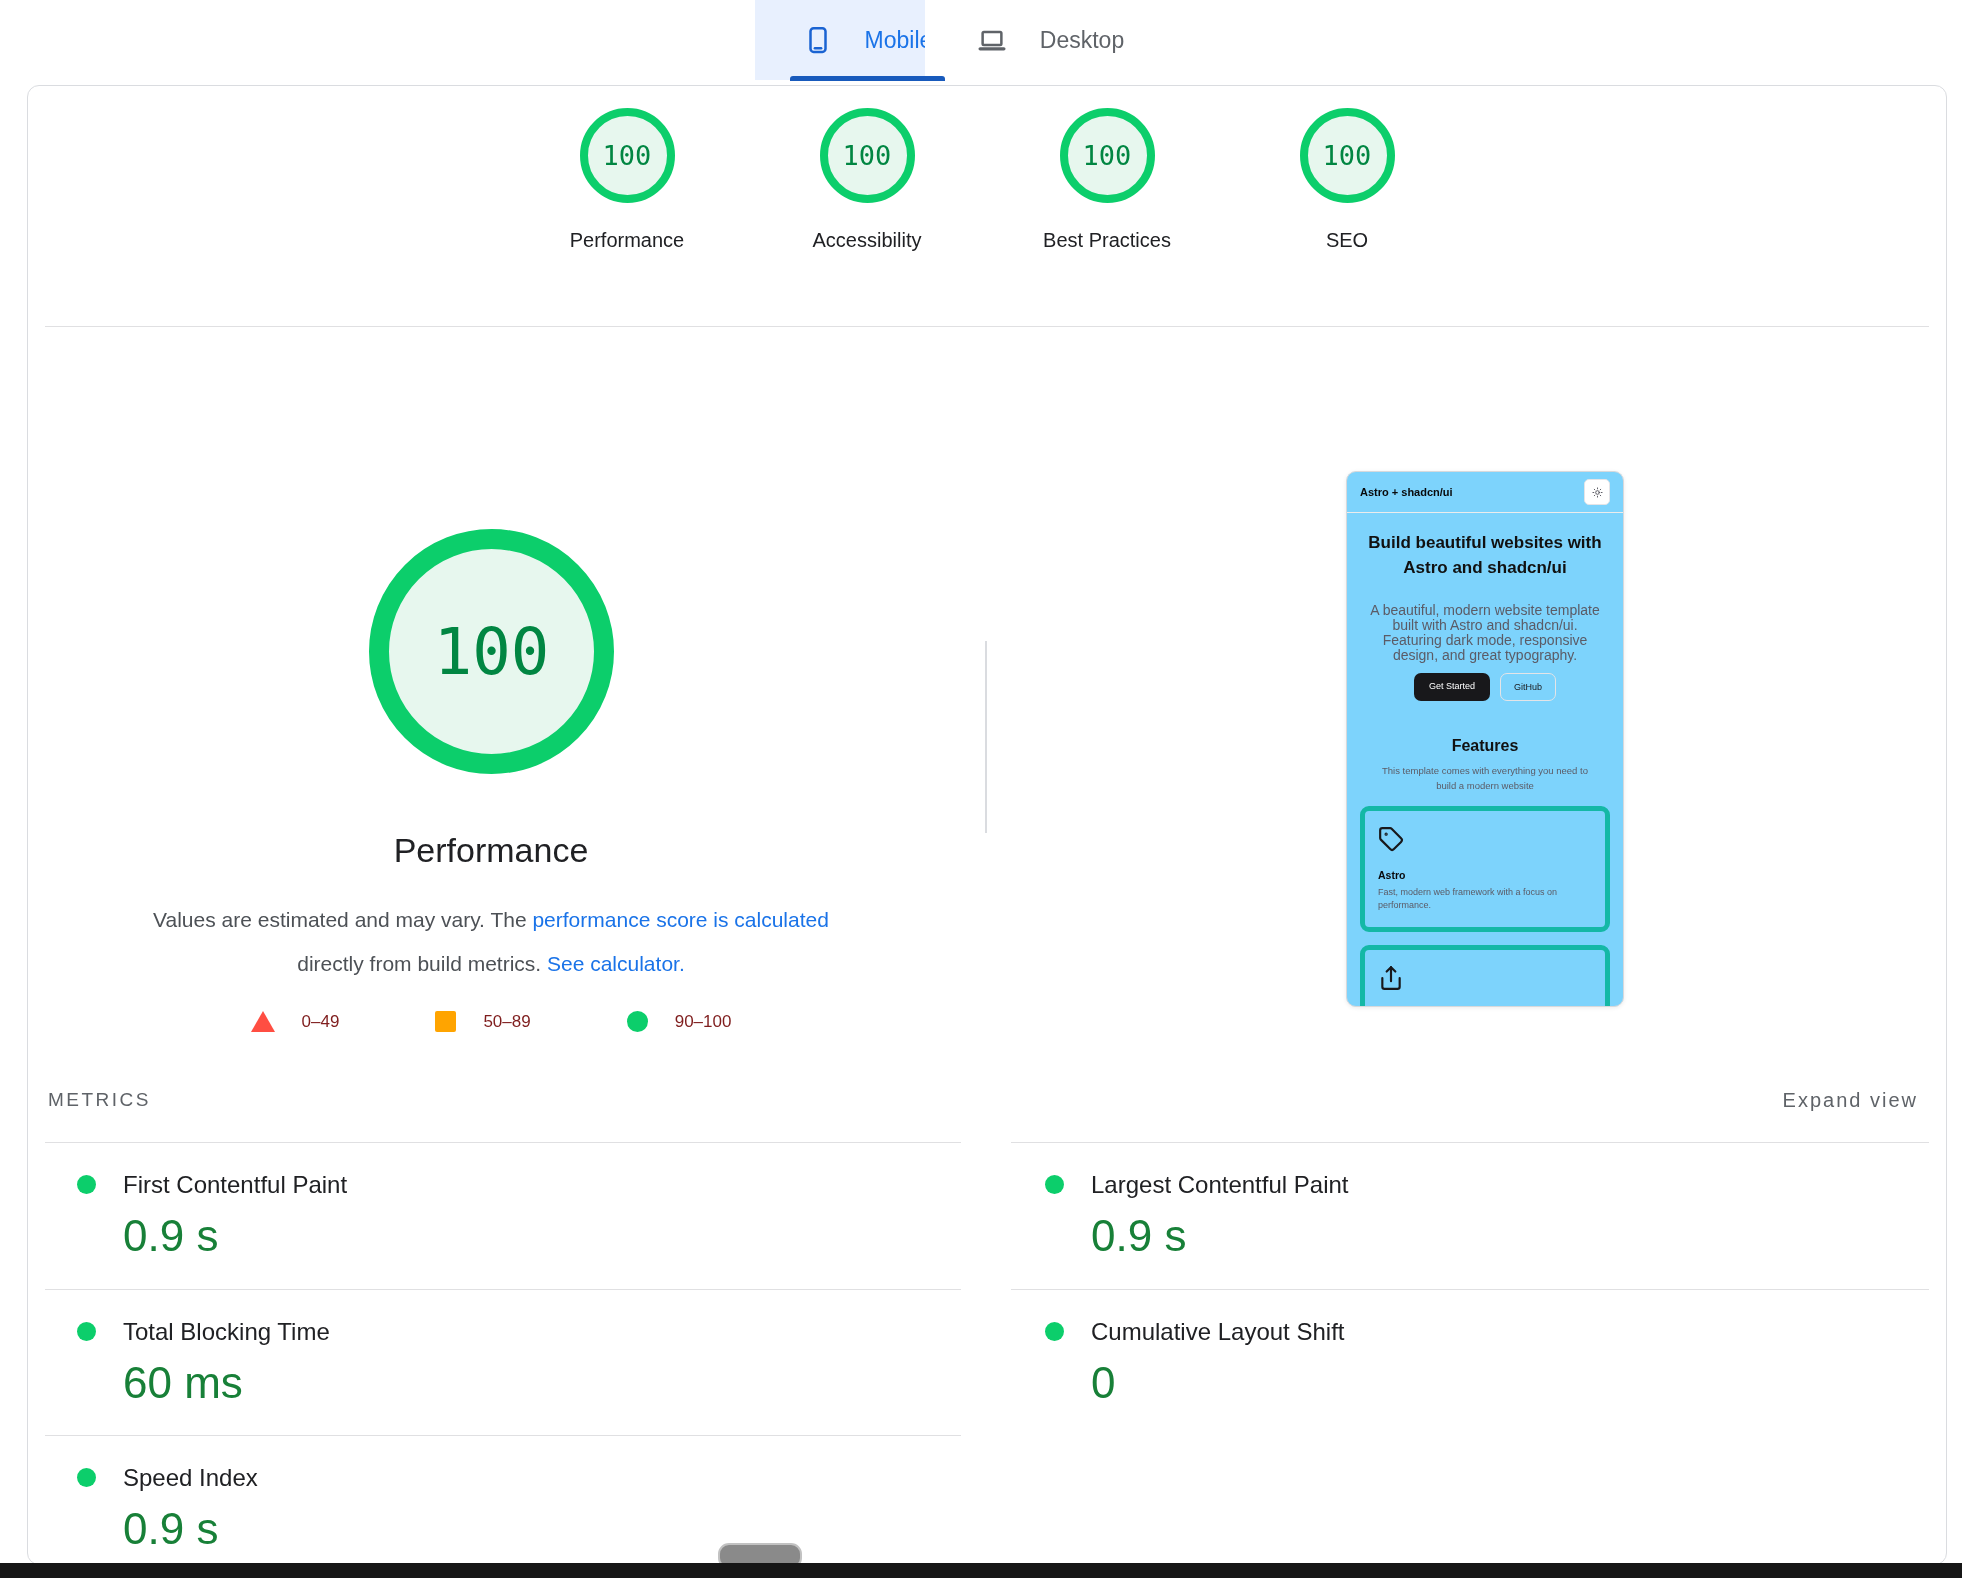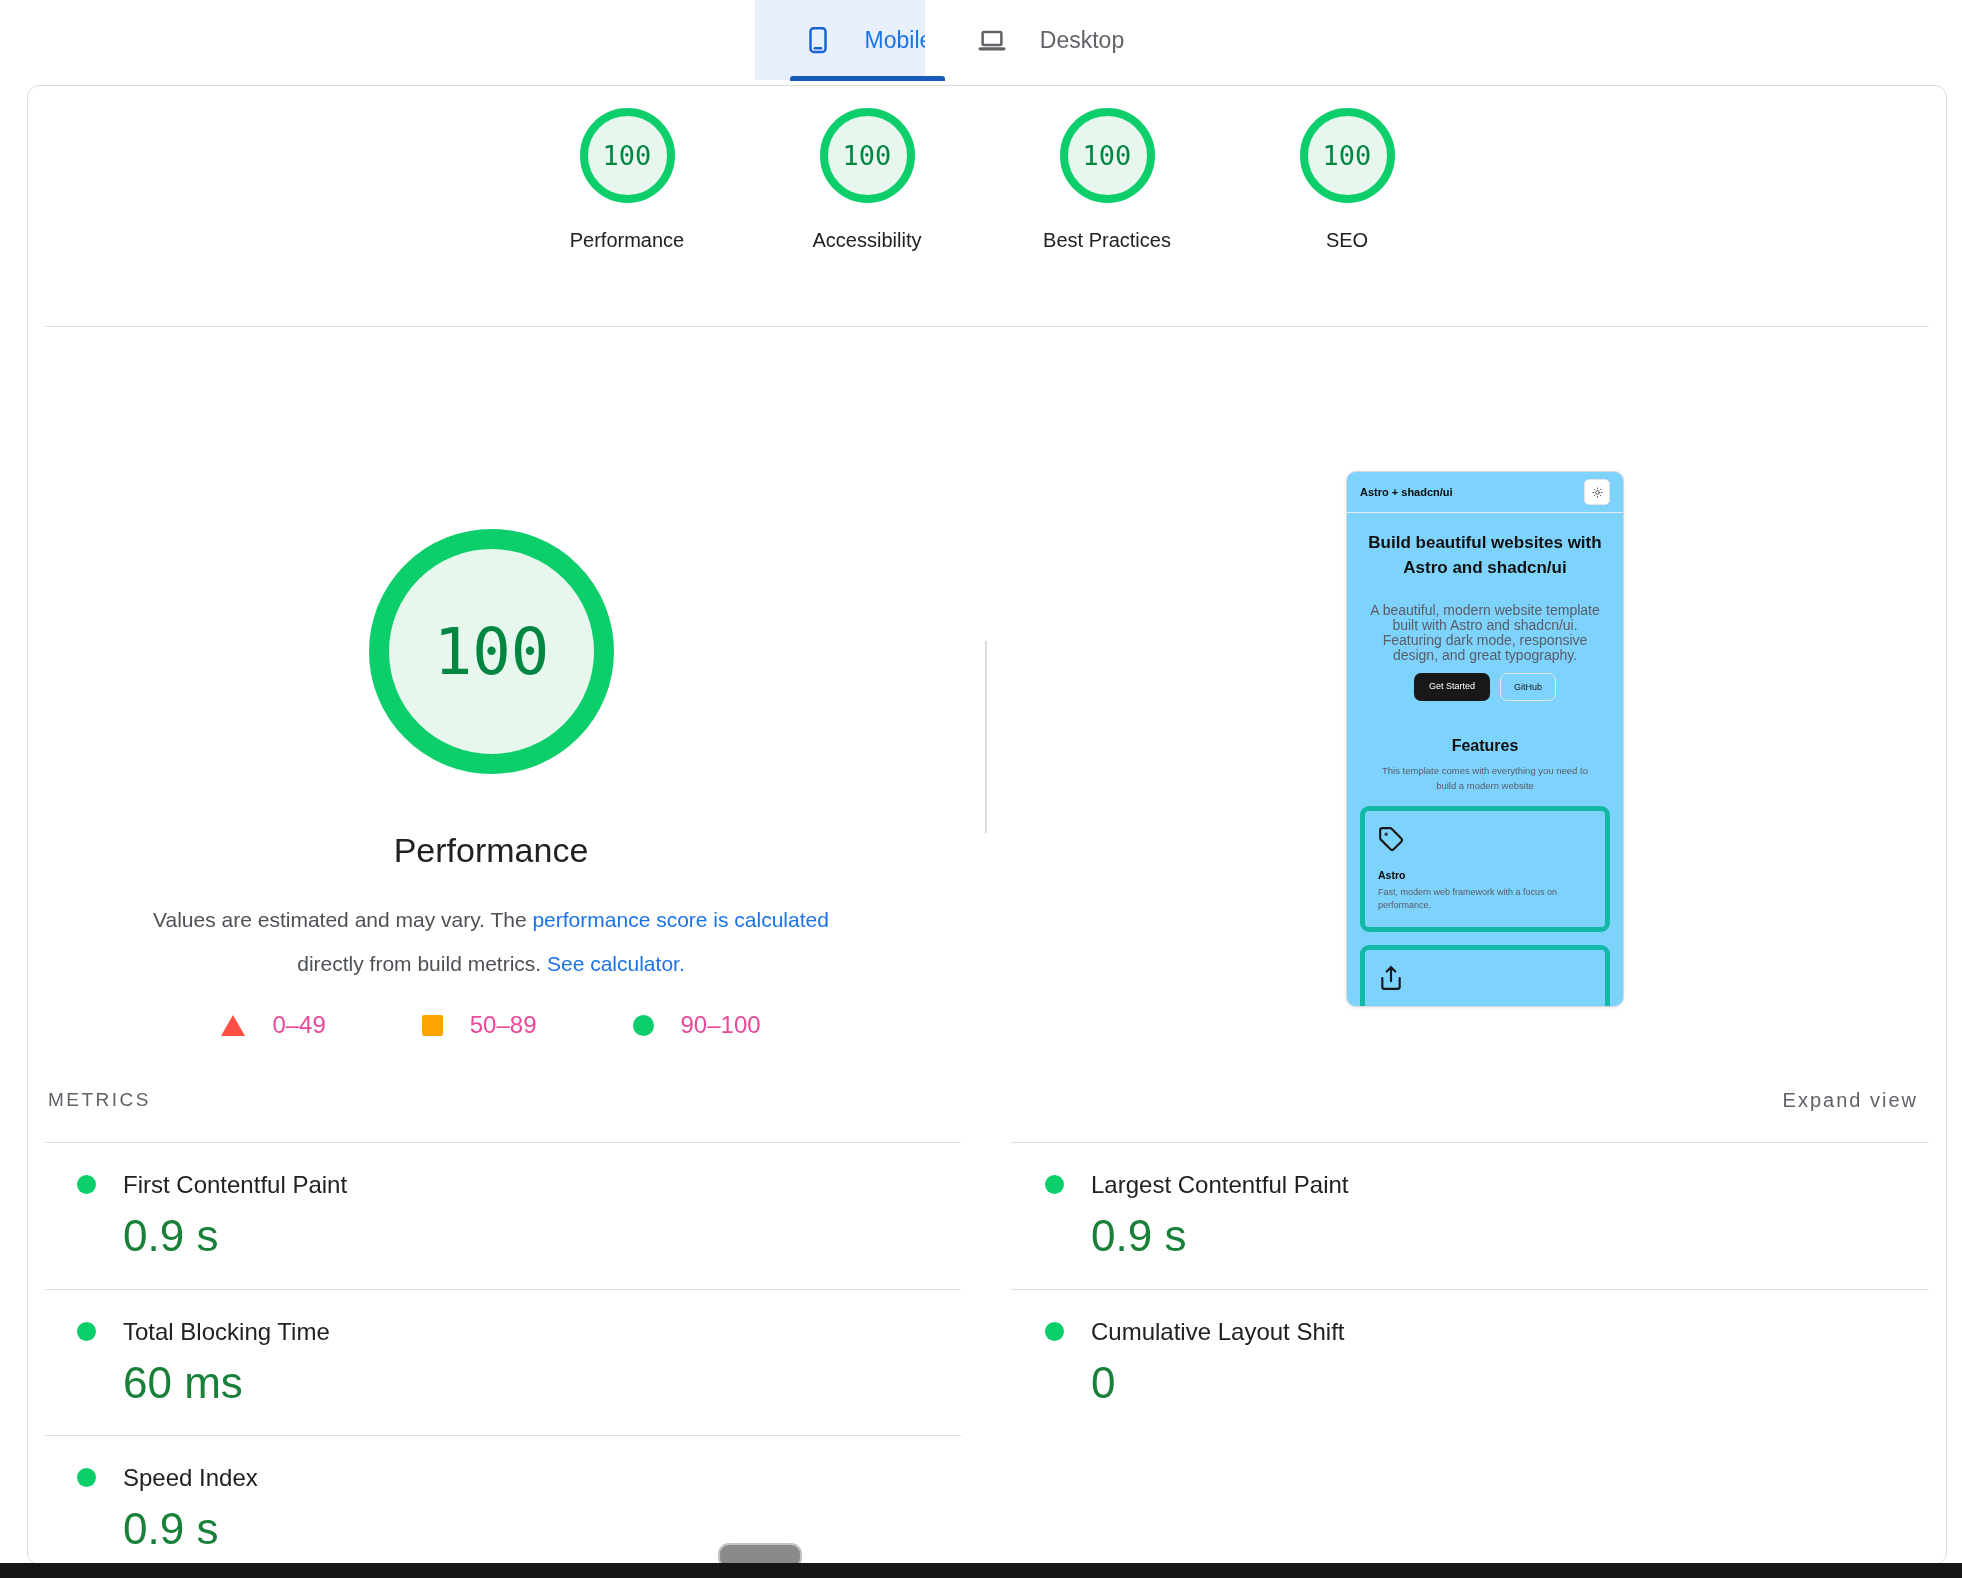--- a/index.html
+++ b/index.html
@@ -37,21 +37,21 @@
              font-family:"DejaVu Sans Mono", monospace;font-size:64px;color:#018642;}
   .perf-title{position:absolute;left:63px;top:745px;width:800px;text-align:center;
               font-size:34px;font-weight:400;color:#202124;}
   .disclaimer{position:absolute;left:103px;top:812px;width:720px;text-align:center;
               font-size:21px;line-height:44px;color:#4d5156;}
   .disclaimer a{color:#1a73e8;text-decoration:none;cursor:pointer;}
 
   
   .legend{position:absolute;left:63px;top:925px;width:800px;display:flex;justify-content:center;gap:96px;align-items:center;}
   .legend-item{display:flex;align-items:center;gap:27px;}
-  .legend-text{font-size:24px;color:#ec4899;}
+  .legend-text{font-size:17px;color:#7f1d1d;}
   .sym-triangle{width:0;height:0;border-left:12px solid transparent;border-right:12px solid transparent;
                 border-bottom:21px solid #ff4e42;}
   .sym-square{width:21px;height:21px;background:#ffa400;border-radius:2px;}
   .sym-circle{width:21px;height:21px;background:#0cce6b;border-radius:50%;}
 
   
   .metrics-heading{position:absolute;left:20px;top:1003px;font-size:19px;letter-spacing:2.5px;color:#5f6368;}
   .expand-view{position:absolute;right:28px;top:1003px;font-size:20px;letter-spacing:2px;color:#5f6368;cursor:pointer;}
   .metric{position:absolute;}
   .metric .dot{position:absolute;left:0;top:4px;width:19px;height:19px;border-radius:50%;background:#0cce6b;}

